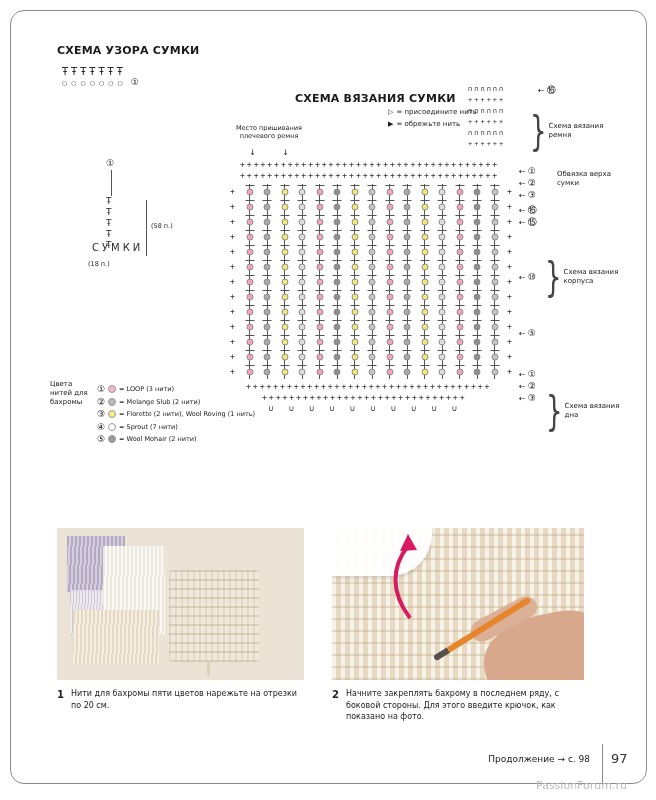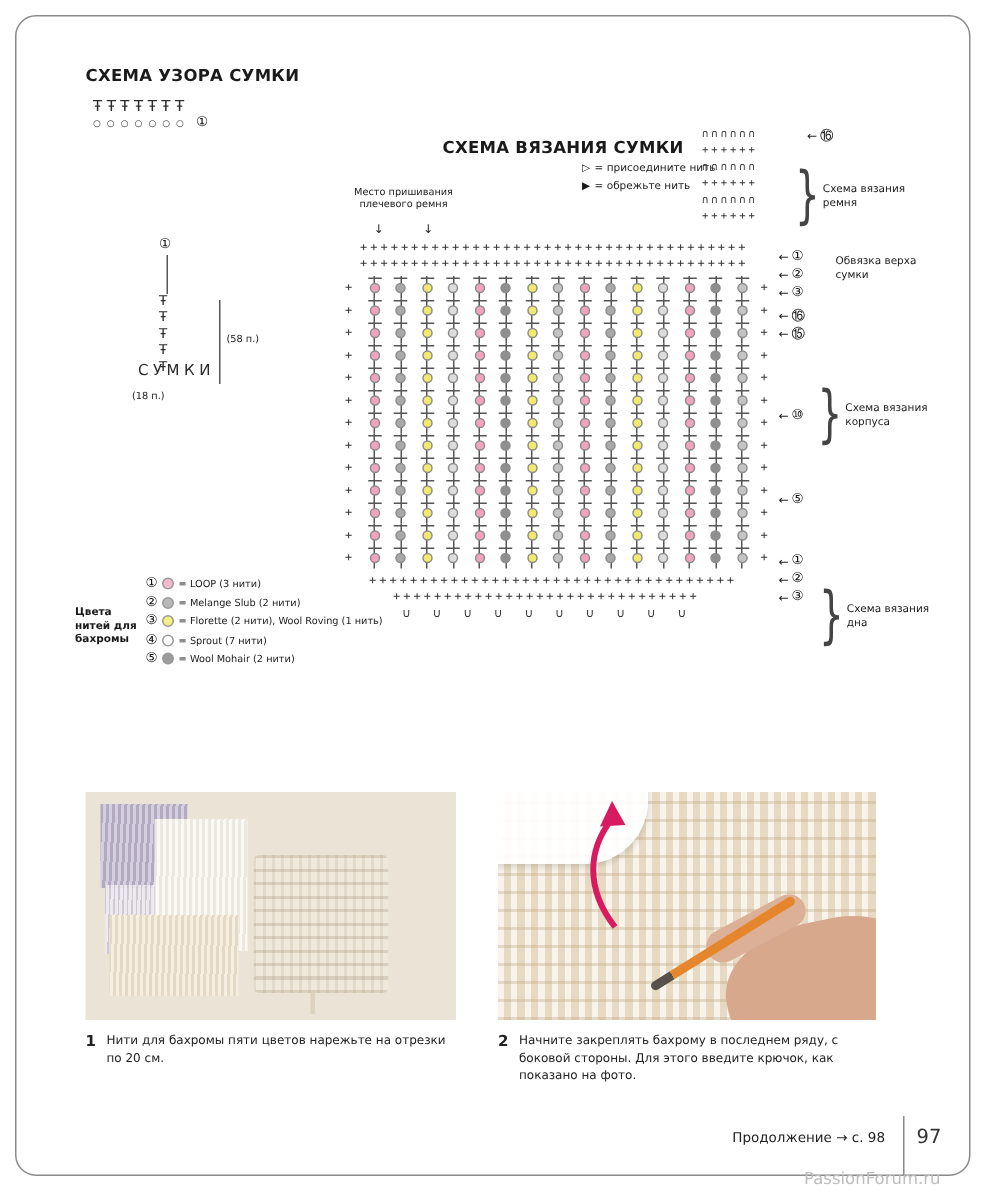--- a/index.html
+++ b/index.html
@@ -794,21 +794,21 @@
     <div class="margin-row" style="height:12px;">
       <span class="arrow-glyph">←</span>
       <span class="circnum">③</span>
     </div>
   </div>
   <div class="abs" style="left:546px;top:398px;display:flex;align-items:center;gap:2px;">
     <span class="brace">}</span>
     <span class="small" style="width:58px;">Схема вязания дна</span>
   </div>
 
-  <div class="abs small" style="left:50px;top:404px;width:46px;font-weight:bold;">Цвета нитей для бахромы</div>
+  <div class="abs small" style="left:50px;top:380px;width:46px;font-weight:normal;">Цвета нитей для бахромы</div>
   <div class="abs" style="left:97px;top:383px;">
     <div class="legend-item">
       <span class="circnum">①</span>
       <span class="legend-dot" style="background: rgb(246, 184, 205);"></span>
       <span class="tiny">= LOOP (3 нити)</span>
     </div>
     <div class="legend-item">
       <span class="circnum">②</span>
       <span class="legend-dot" style="background: rgb(185, 185, 185);"></span>
       <span class="tiny">= Melange Slub (2 нити)</span>

